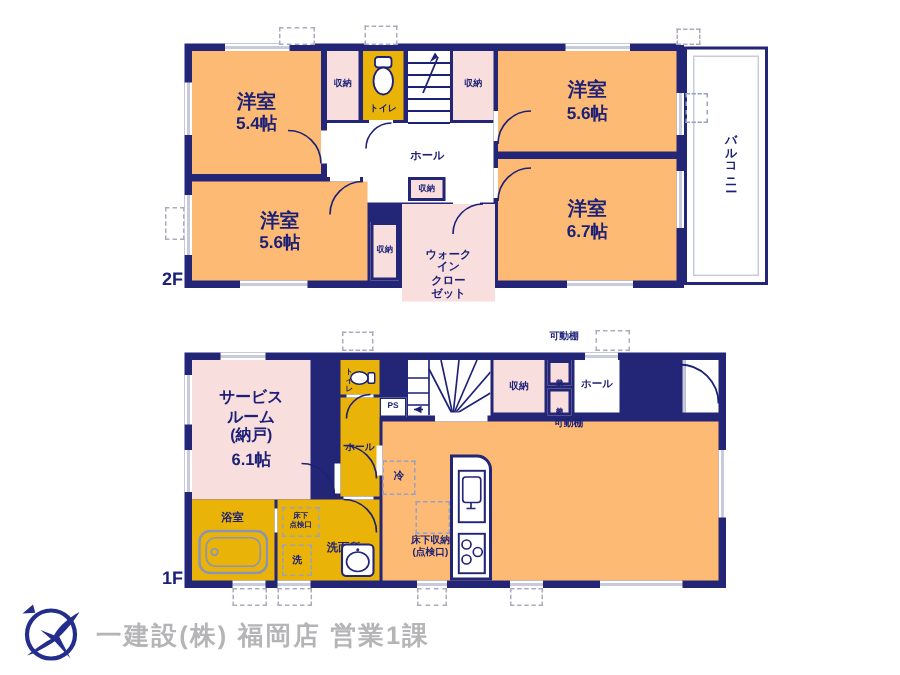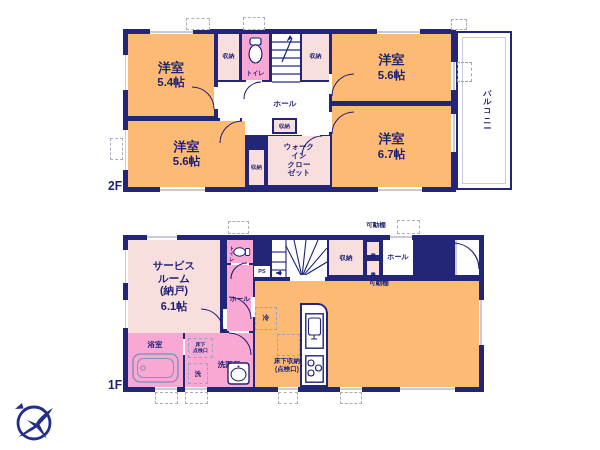--- a/index.html
+++ b/index.html
@@ -6,21 +6,21 @@
   html,body { background:#fff; }
   #stage {
     position: relative; width: 600px; height: 450px; background: #fff;
     font-family: "Liberation Sans", "DejaVu Sans", sans-serif;
     color: #1c2176; overflow: hidden;
   }
   .abs { position: absolute; }
   .floor { position: absolute; background: #232577; }
   .room   { position: absolute; background: #fdba74; }
   .closet { position: absolute; background: #f9dede; }
-  .wet    { position: absolute; background: #f9a8d4; }
+  .wet    { position: absolute; background: #eab308; }
   .white  { position: absolute; background: #ffffff; }
   .cc { display:flex; flex-direction:column; align-items:center; justify-content:center; text-align:center; }
   .lbl { color:#1c2176; font-weight:bold; white-space:pre-line; line-height:1.18; text-align:center; }
   .sz  { color:#1c2176; font-weight:bold; }
   .winH { position:absolute; background:linear-gradient(to bottom,#fff 30%,#c8cbdb 30%,#c8cbdb 70%,#fff 70%); }
   .winV { position:absolute; background:linear-gradient(to right,#fff 30%,#c8cbdb 30%,#c8cbdb 70%,#fff 70%); }
   .dash { position:absolute; border:1px dashed #ababbd; background:#fff; }
   .dashIn { position:absolute; border:1px dashed #9aa2c0; }
   .gap { position:absolute; background:#fff; }
   .arc { position:absolute; overflow:visible; }
@@ -73,21 +73,21 @@
     <div class="closet cc" style="left:179px;top:5px;width:27px;height:46px;">
       <div class="lbl" style="font-size:6px;">収納</div>
     </div>
     <div class="room cc" style="left:209px;top:5px;width:119px;height:67px;">
       <div class="lbl" style="font-size:13px;">洋室</div>
       <div class="sz" style="font-size:11.5px;">5.6帖</div>
     </div>
     <div class="closet cc box2" style="left:149px;top:89px;width:25px;height:16px;">
       <div class="lbl" style="font-size:5.5px;">収納</div>
     </div>
-    <div class="closet cc" style="left:145px;top:107px;width:62px;height:49px;">
+    <div class="closet cc" style="left:145px;top:107px;width:62px;height:65px;justify-content:flex-end;">
       <div class="lbl" style="font-size:7.5px;">ウォーク
 イン
 クロー
 ゼット</div>
     </div>
     <div class="closet cc box2" style="left:124px;top:119px;width:19px;height:39px;">
       <div class="lbl" style="font-size:5.5px;">収納</div>
     </div>
     <div class="room cc" style="left:5px;top:92px;width:117px;height:66px;">
       <div class="lbl" style="font-size:13px;">洋室</div>
@@ -142,21 +142,21 @@
   <div class="dash" style="left:186px;top:18px;width:24px;height:12px;"></div>
   <div class="dash" style="left:243px;top:17px;width:22px;height:13px;"></div>
   <div class="dash" style="left:451px;top:19px;width:16px;height:11px;"></div>
   <div class="dashIn" style="left:457px;top:62px;width:15px;height:20px;"></div>
   <div class="dash" style="left:110px;top:138px;width:13px;height:22px;"></div>
 
   <div class="lbl abs" style="left:98px;top:179px;width:24px;font-size:12px;text-align:right;">2F</div>
 
   <div class="floor" style="left:123px;top:235px;width:361px;height:157px;">
 
-    <div class="closet cc" style="left:5px;top:5px;width:92px;height:93px;">
+    <div class="closet cc" style="left:5px;top:5px;width:79px;height:93px;">
       <div class="lbl" style="font-size:10.5px;">サービス
 ルーム
 (納戸)</div>
       <div class="sz" style="font-size:11px;margin-top:2px;">6.1帖</div>
     </div>
 
     <div class="wet" style="left:104px;top:5px;width:26px;height:23px;">
       <div class="lbl vtext abs" style="left:1px;top:2px;font-size:5px;">トイレ</div>
       <svg class="abs" style="left:8px;top:3px;transform:rotate(90deg);" width="13" height="18" viewBox="0 0 19 28">
         <rect x="4" y="1" width="11" height="7" rx="2" fill="#fff" stroke="#1c2176" stroke-width="1.6"></rect>
@@ -298,14 +298,15 @@
   <div class="dash" style="left:278px;top:392px;width:20px;height:12px;"></div>
   <div class="dash" style="left:340px;top:392px;width:22px;height:12px;"></div>
 
   <div class="lbl abs" style="left:98px;top:378px;width:24px;font-size:12px;text-align:right;">1F</div>
 
   <svg class="abs" style="left:8px;top:396px;" width="50" height="50" viewBox="0 0 50 50">
     <circle cx="26" cy="27" r="16" fill="none" stroke="#232e8c" stroke-width="2.8"></circle>
     <path d="M7 13 L14 7 L15.5 12.5 Z" fill="#232e8c"></path>
     <path d="M10 41 C18 35 22 32 26 30 L19 24 L28 27.5 C31.5 21 38.5 15.5 45 12 C40.5 19.5 35.5 24.5 31.5 28.5 L39 43 L28.5 31.5 C22.5 35.5 15.5 39.5 10 41 Z" fill="#232e8c"></path>
   </svg>
+  <div class="abs footer-text" style="left:64px;top:412px;">一建設(株) 福岡店 営業1課</div>
 
 </div>
 
 </body></html>

